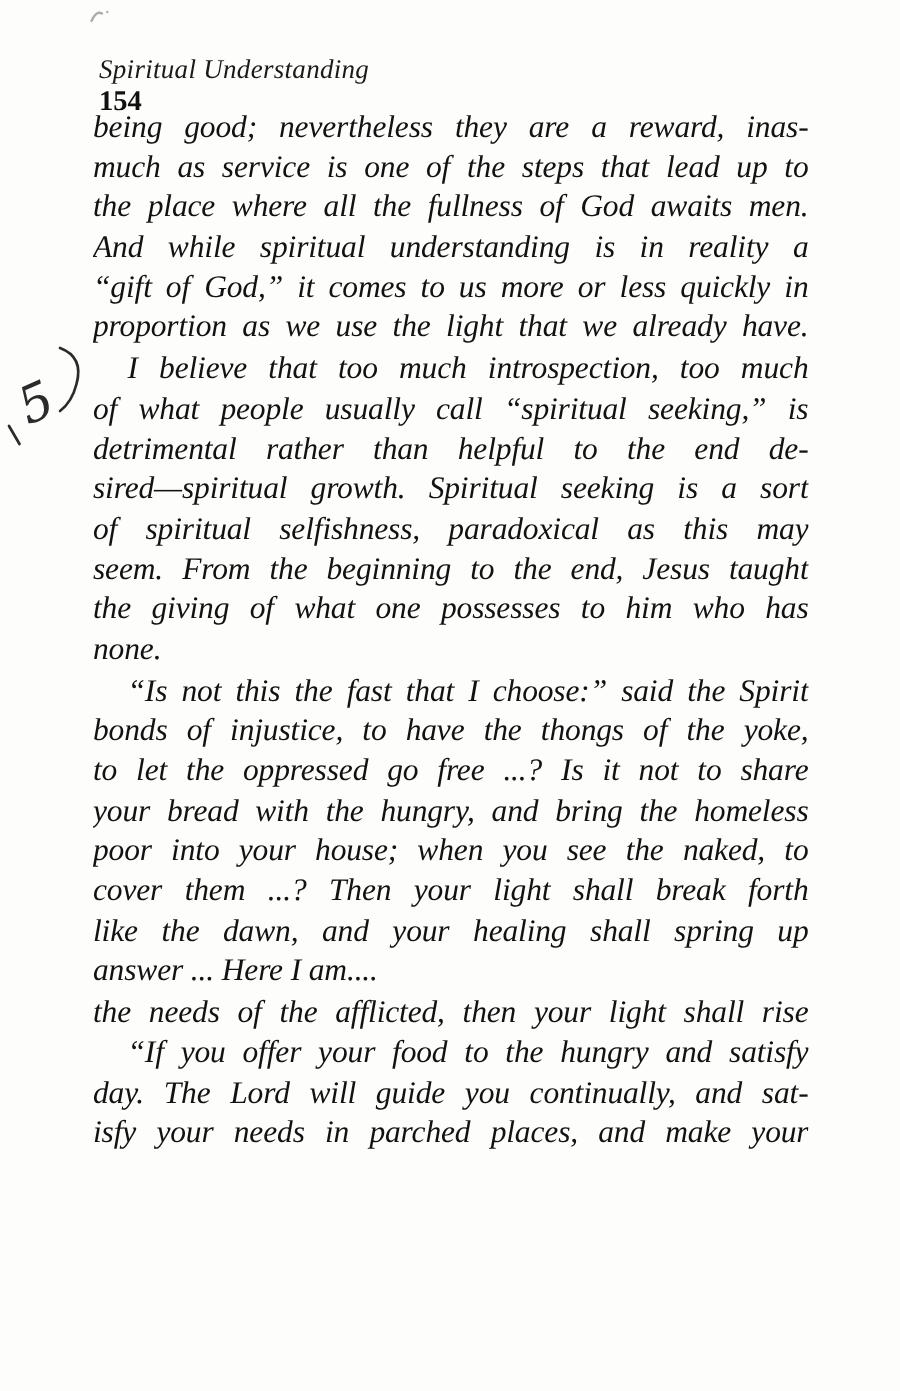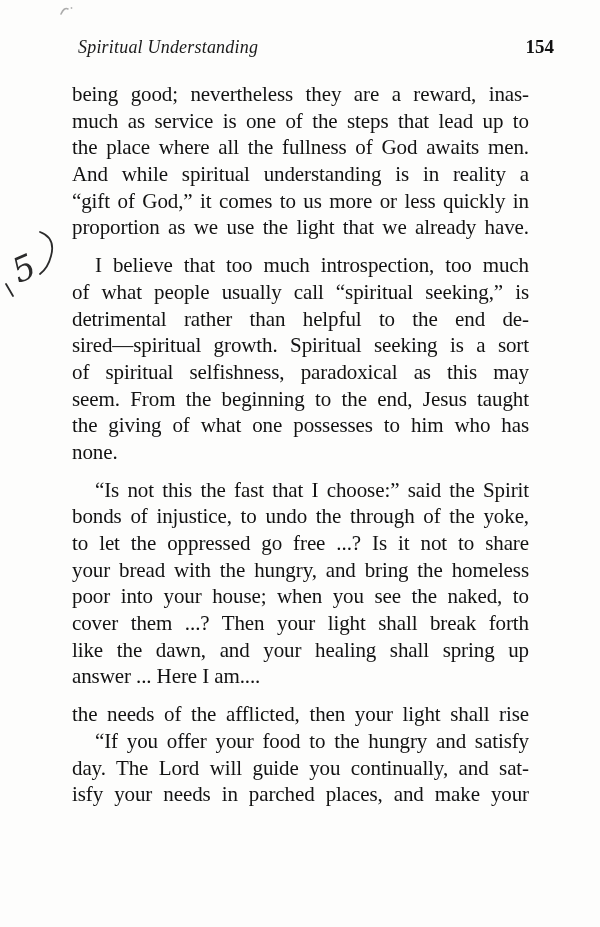--- a/index.html
+++ b/index.html
@@ -12,25 +12,26 @@
     width: 600px;
     height: 927px;
     background: #fdfdfc;
     overflow: hidden;
     font-family: "Liberation Serif", "DejaVu Serif", serif;
     color: #141414;
   }
   .running-header {
     position: absolute;
     top: 36px;
-    left: 78px;
+    left: 66px;
     width: 476px;
     display: flex;
     justify-content: space-between;
-    align-items: flex-end;
+    align-items: flex-start;
+    flex-direction: column;
   }
   .running-title {
     font-style: italic;
     font-size: 18px;
     letter-spacing: 0.2px;
     color: #1a1a1a;
   }
   .page-number {
     font-size: 19px;
     font-weight: 600;
@@ -39,21 +40,21 @@
   .body-text {
     position: absolute;
     top: 70px;
     left: 61px;
     width: 479px;
     font-size: 21px;
     line-height: 26.7px;
     letter-spacing: -0.1px;
     color: #121212;
   }
-  .para { margin: 11px; }
+  .para { margin: 1px; font-style: italic; }
   .tline {
     text-align: justify;
     text-align-last: justify;
     height: 26.7px;
     overflow: hidden;
   }
   .tline.endline {
     text-align-last: left;
   }
   .tline.indent {
@@ -116,21 +117,21 @@
         <div class="tline">of what people usually call “spiritual seeking,” is</div>
         <div class="tline">detrimental rather than helpful to the end de-</div>
         <div class="tline">sired—spiritual growth. Spiritual seeking is a sort</div>
         <div class="tline">of spiritual selfishness, paradoxical as this may</div>
         <div class="tline">seem. From the beginning to the end, Jesus taught</div>
         <div class="tline">the giving of what one possesses to him who has</div>
         <div class="tline endline">none.</div>
       </div>
       <div class="para">
         <div class="tline indent">“Is not this the fast that I choose:” said the Spirit</div>
-        <div class="tline">bonds of injustice, to undo the through of the yoke,</div>
+        <div class="tline">bonds of injustice, to have the thongs of the yoke,</div>
         <div class="tline">to let the oppressed go free ...? Is it not to share</div>
         <div class="tline">your bread with the hungry, and bring the homeless</div>
         <div class="tline">poor into your house; when you see the naked, to</div>
         <div class="tline">cover them ...? Then your light shall break forth</div>
         <div class="tline">like the dawn, and your healing shall spring up</div>
         <div class="tline endline">answer ... Here I am....</div>
       </div>
       <div class="para">
         <div class="tline">the needs of the afflicted, then your light shall rise</div>
         <div class="tline indent">“If you offer your food to the hungry and satisfy</div>

